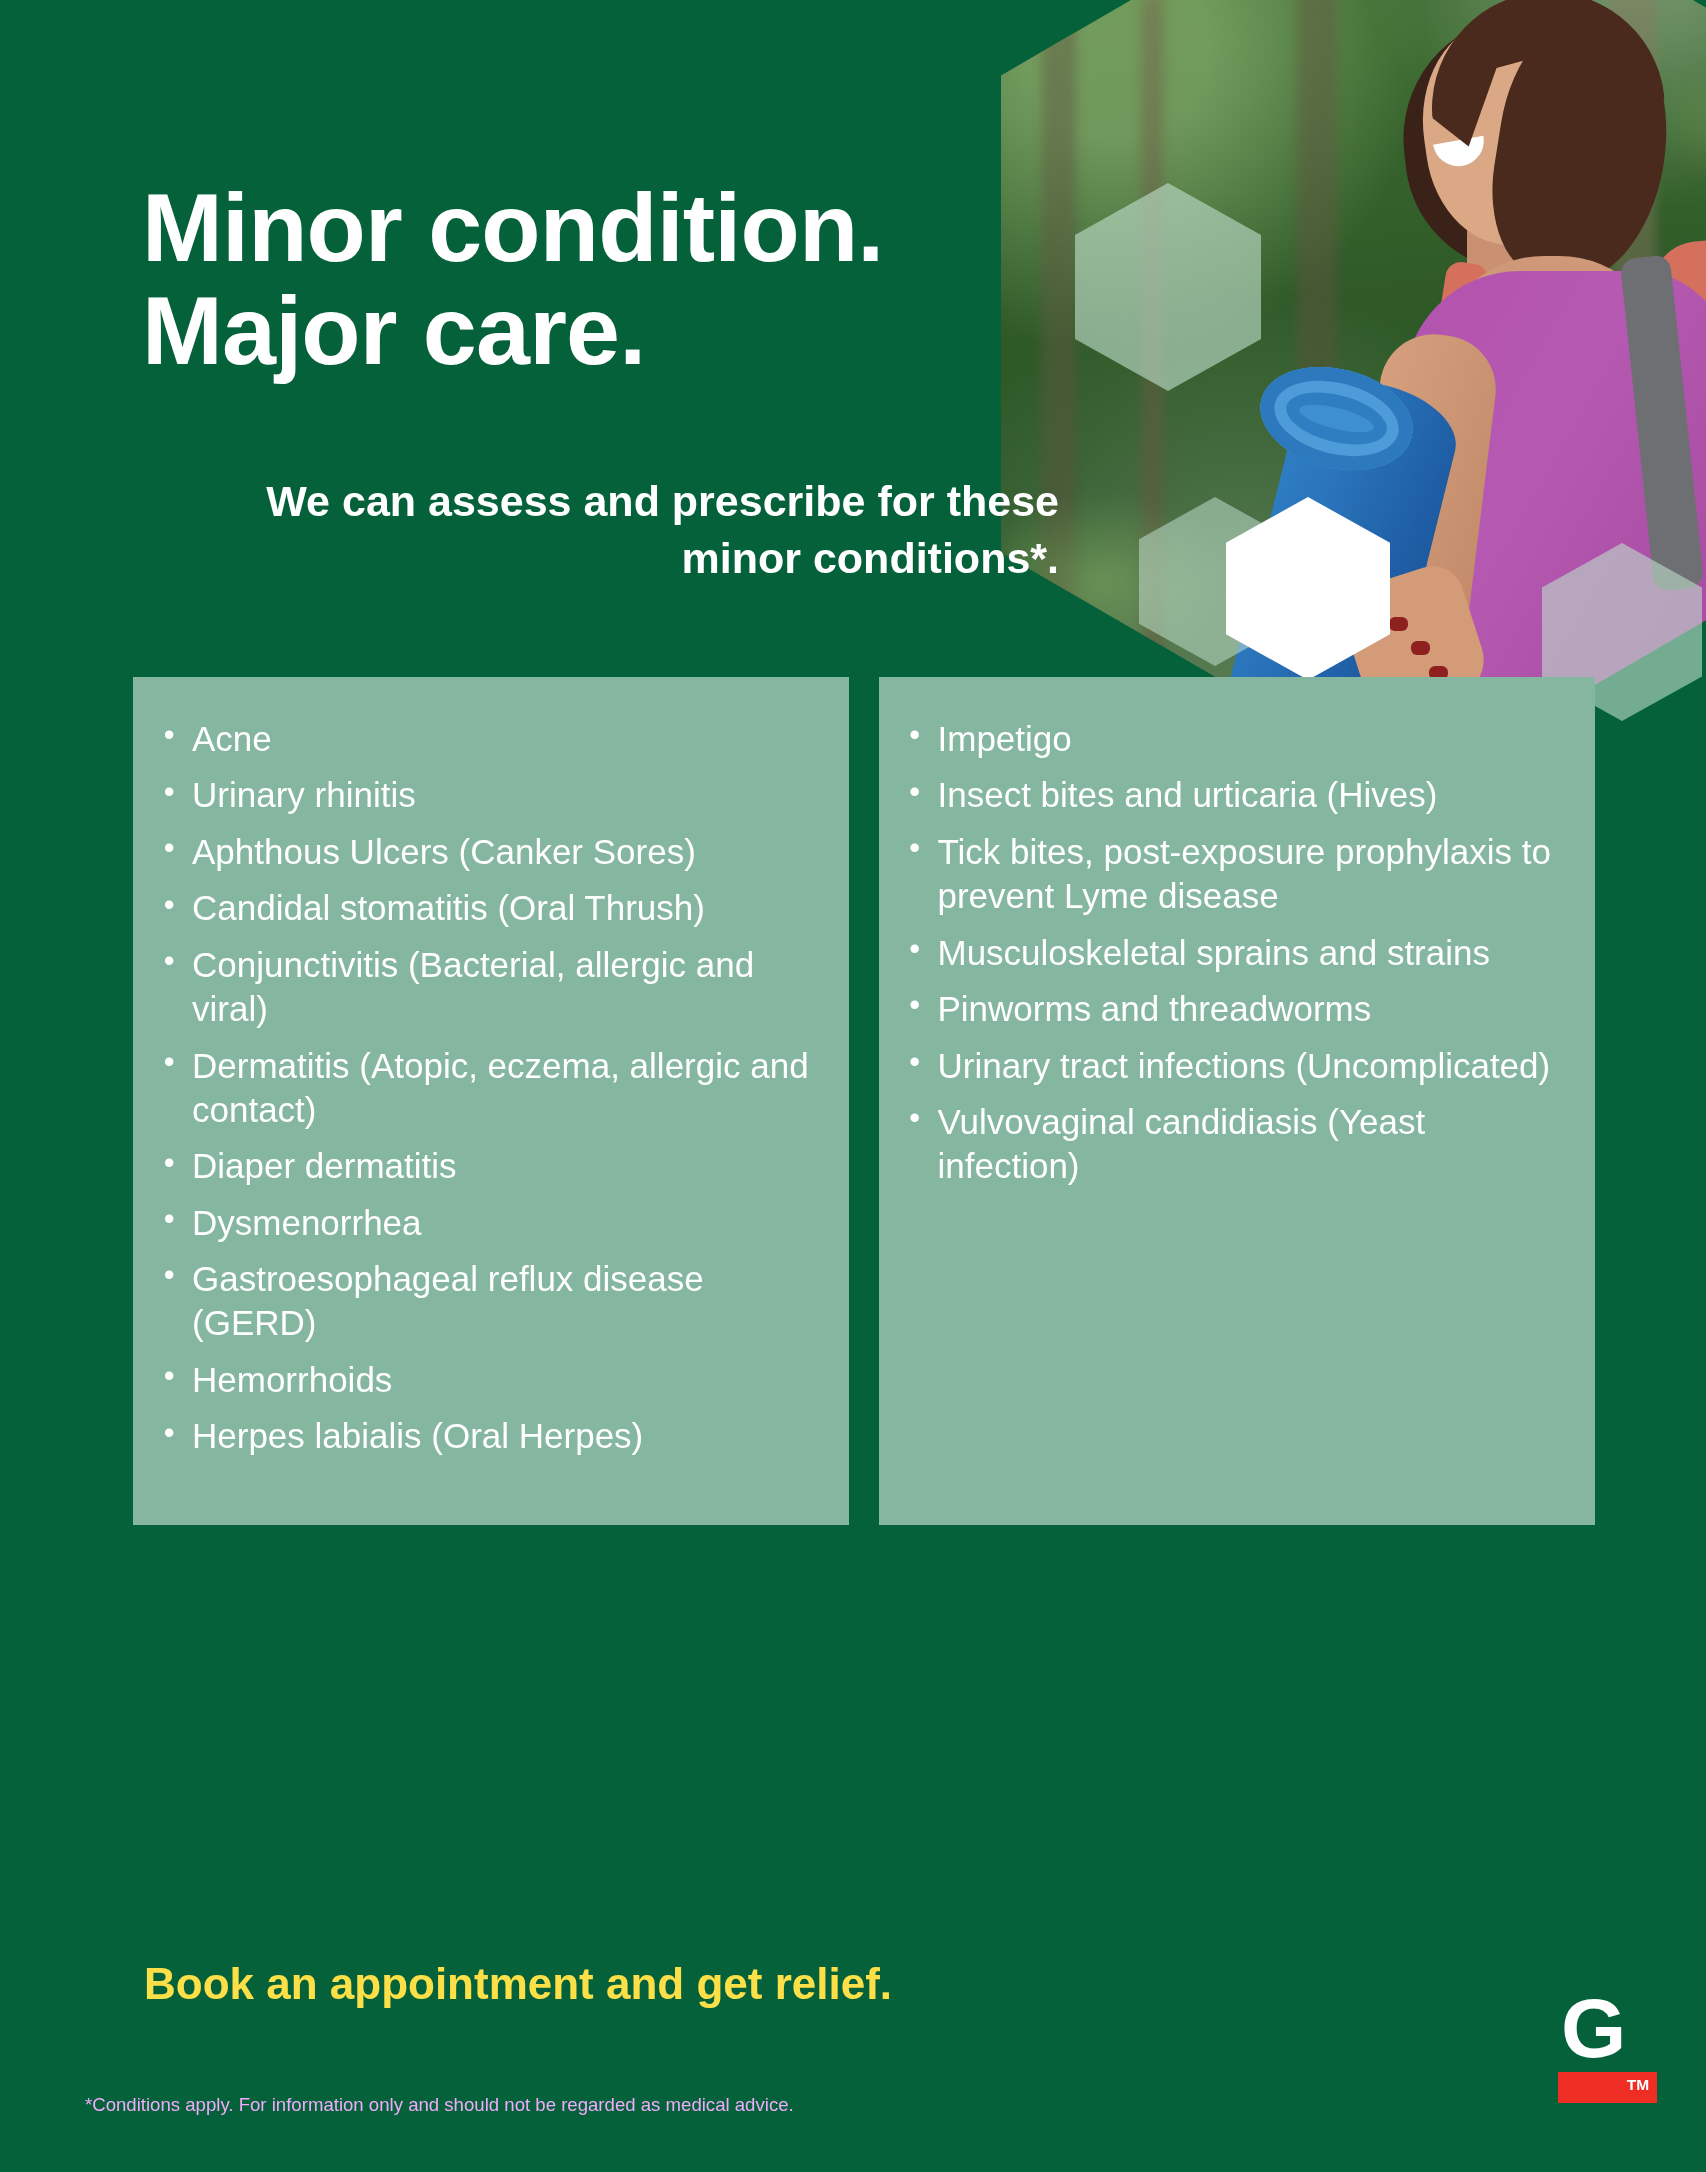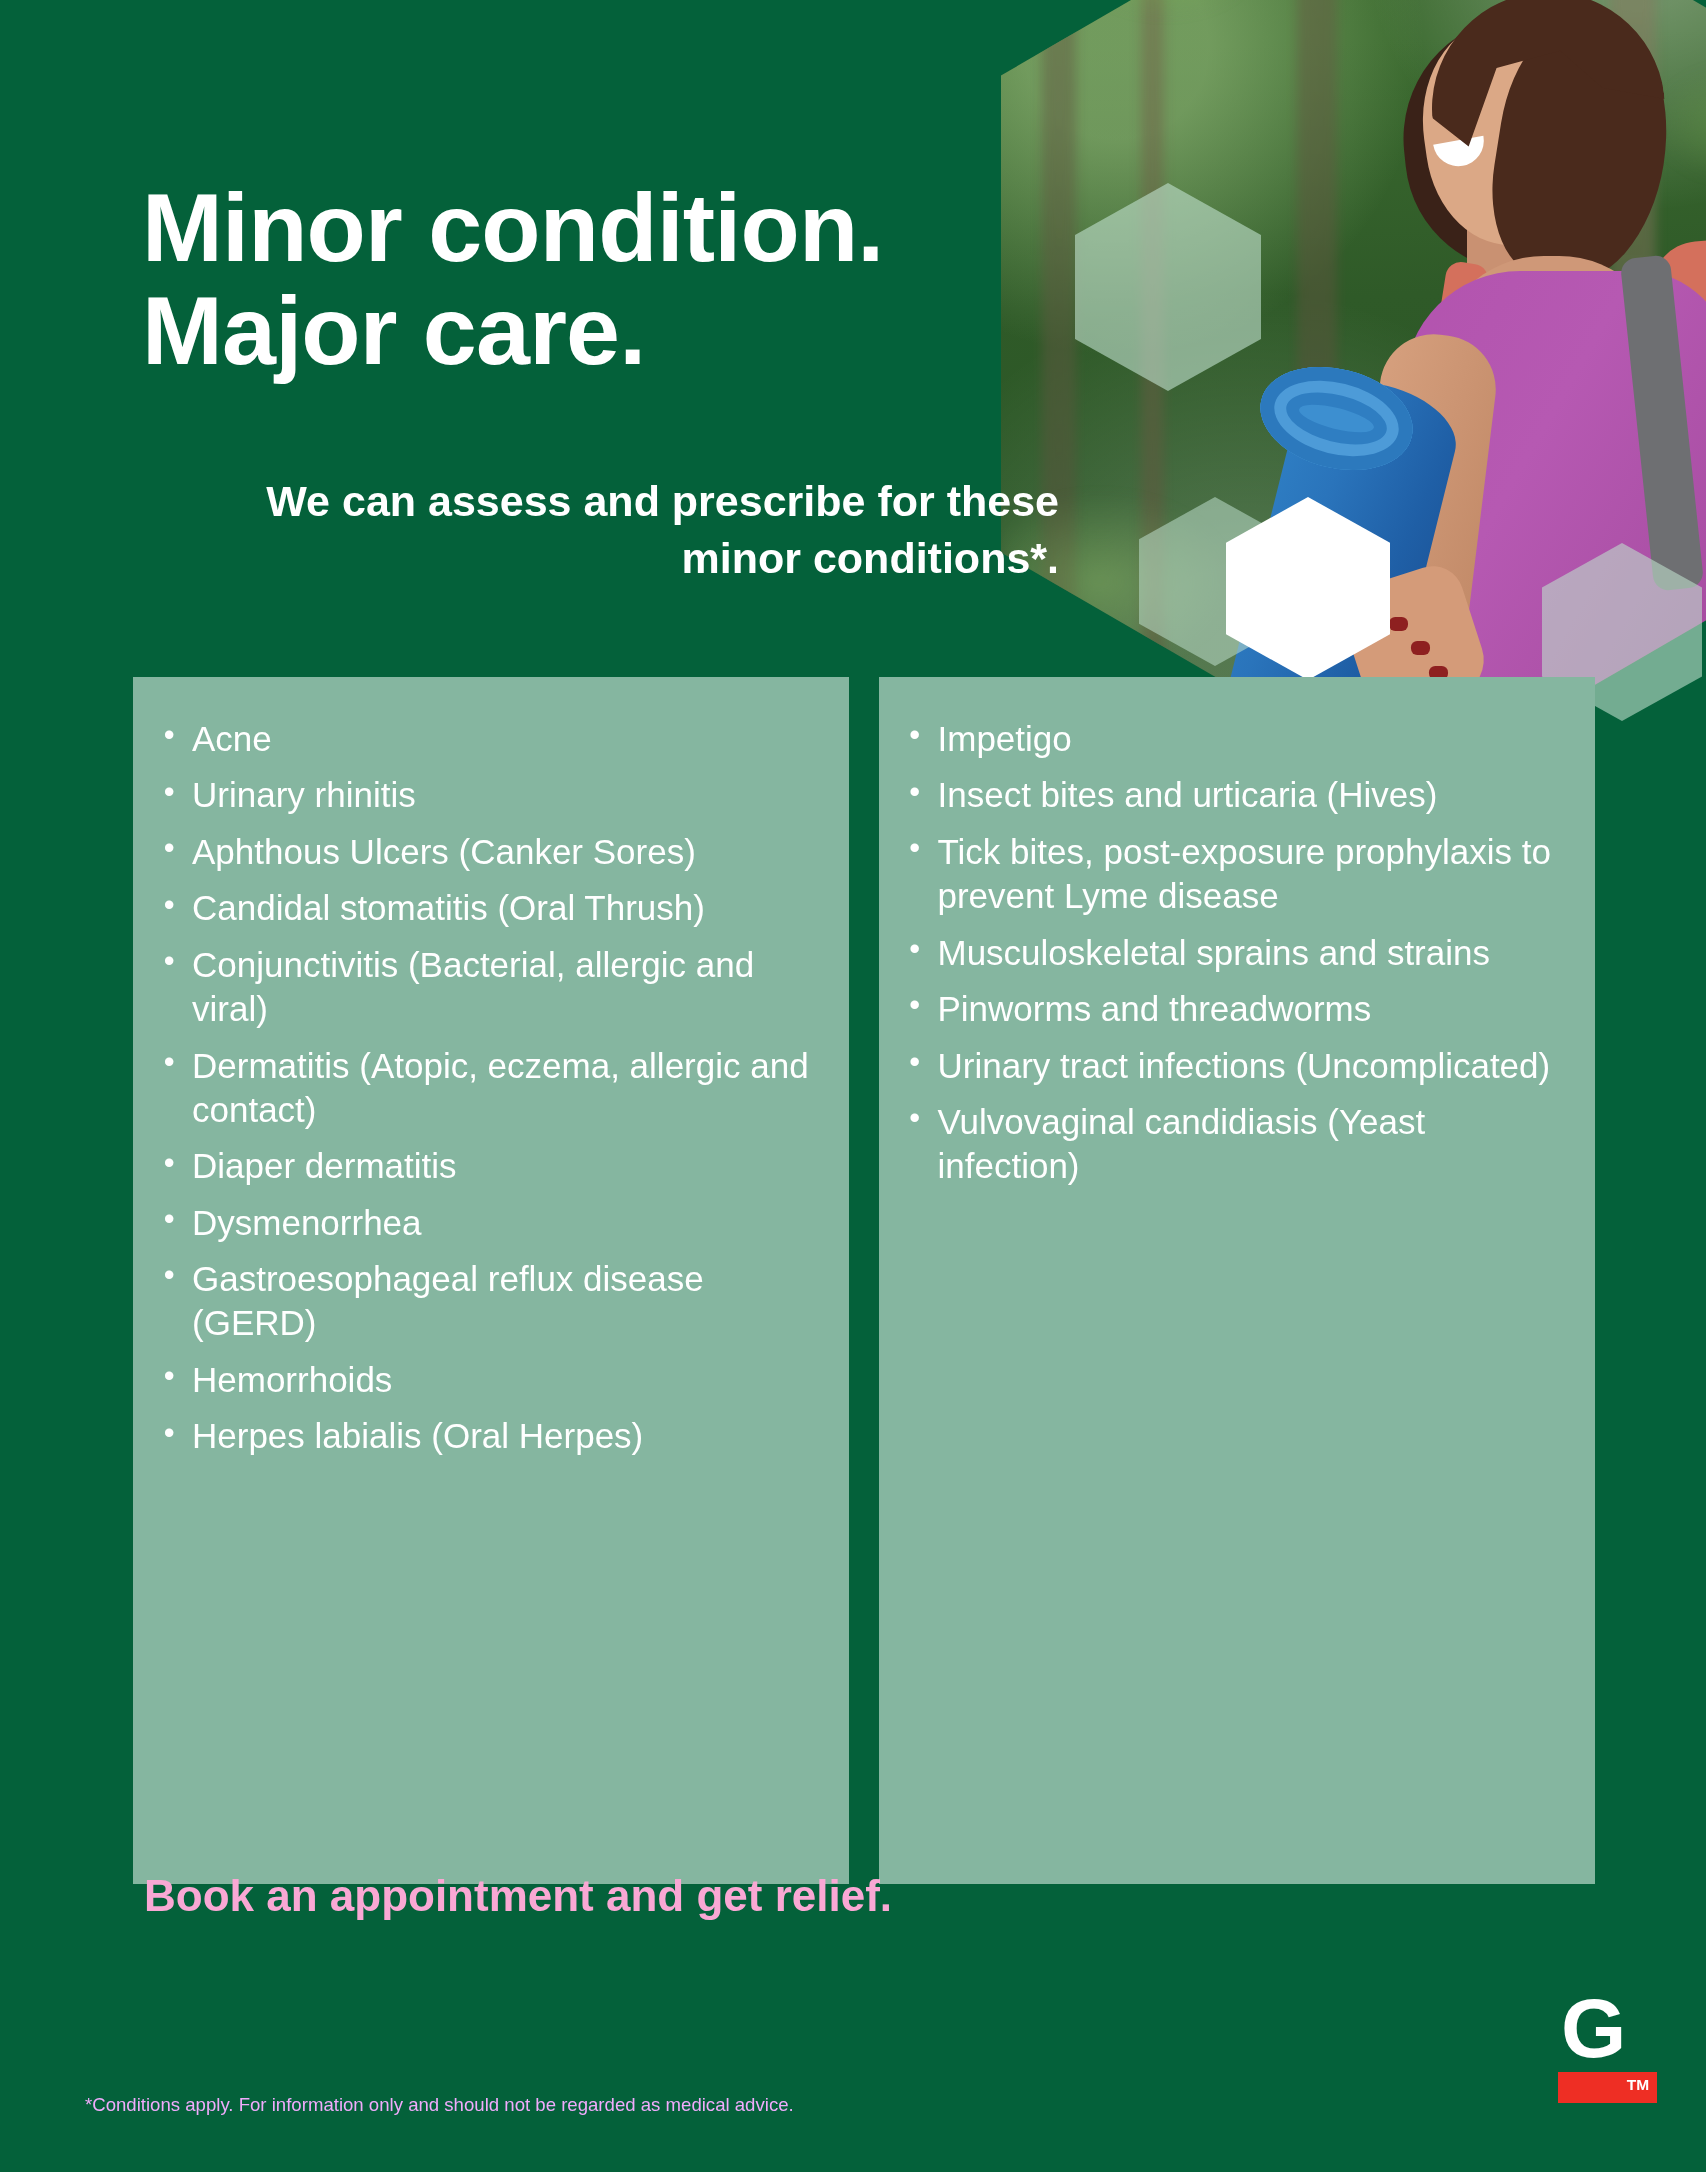--- a/index.html
+++ b/index.html
@@ -139,41 +139,41 @@
     line-height:1.06; letter-spacing:-0.8px;
   }
   .subhead {
     position:absolute; left:144px; top:473px;
     font-size:43px; color:#fff; line-height:1.33; font-weight:bold;
     max-width:915px;
     text-align:right;
   }
 
   
-  .panels { position:absolute; left:133px; top:677px; width:1462px; height:1207px; display:flex; gap:30px; }
+  .panels { position:absolute; left:133px; top:677px; width:1462px; height:848px; display:flex; gap:30px; }
   .panel {
     background:#85B6A0; padding:40px 26px 31px 26px;
   }
   .panel-left  { width:722px; }
   .panel-right { width:723px; }
   .panel ul { list-style:none; }
   .panel li {
     position:relative;
     color:#ffffff; font-size:35px; line-height:1.26;
     padding-left:33px; margin-bottom:12.4px;
   }
   .panel li::before {
     content:"\2022"; position:absolute; left:4.7px; top:-1.6px;
     font-size:31px; color:#ffffff;
   }
 
   
   .cta {
-    position:absolute; left:144px; top:1871px;
-    font-size:44px; font-weight:bold; color:#f9a8d4;
+    position:absolute; left:144px; top:1959px;
+    font-size:44px; font-weight:bold; color:#fde047;
   }
   .finePrint {
     position:absolute; left:85px; top:2094px;
     font-size:18.6px; color:#f0abfc;
   }
   .logo { position:absolute; left:1558px; top:1992px; width:102px; }
   .logo-g {
     font-size:84px; font-weight:bold; color:#fff; line-height:0.86;
     letter-spacing:-1.6px; padding-left:3.1px;
   }

